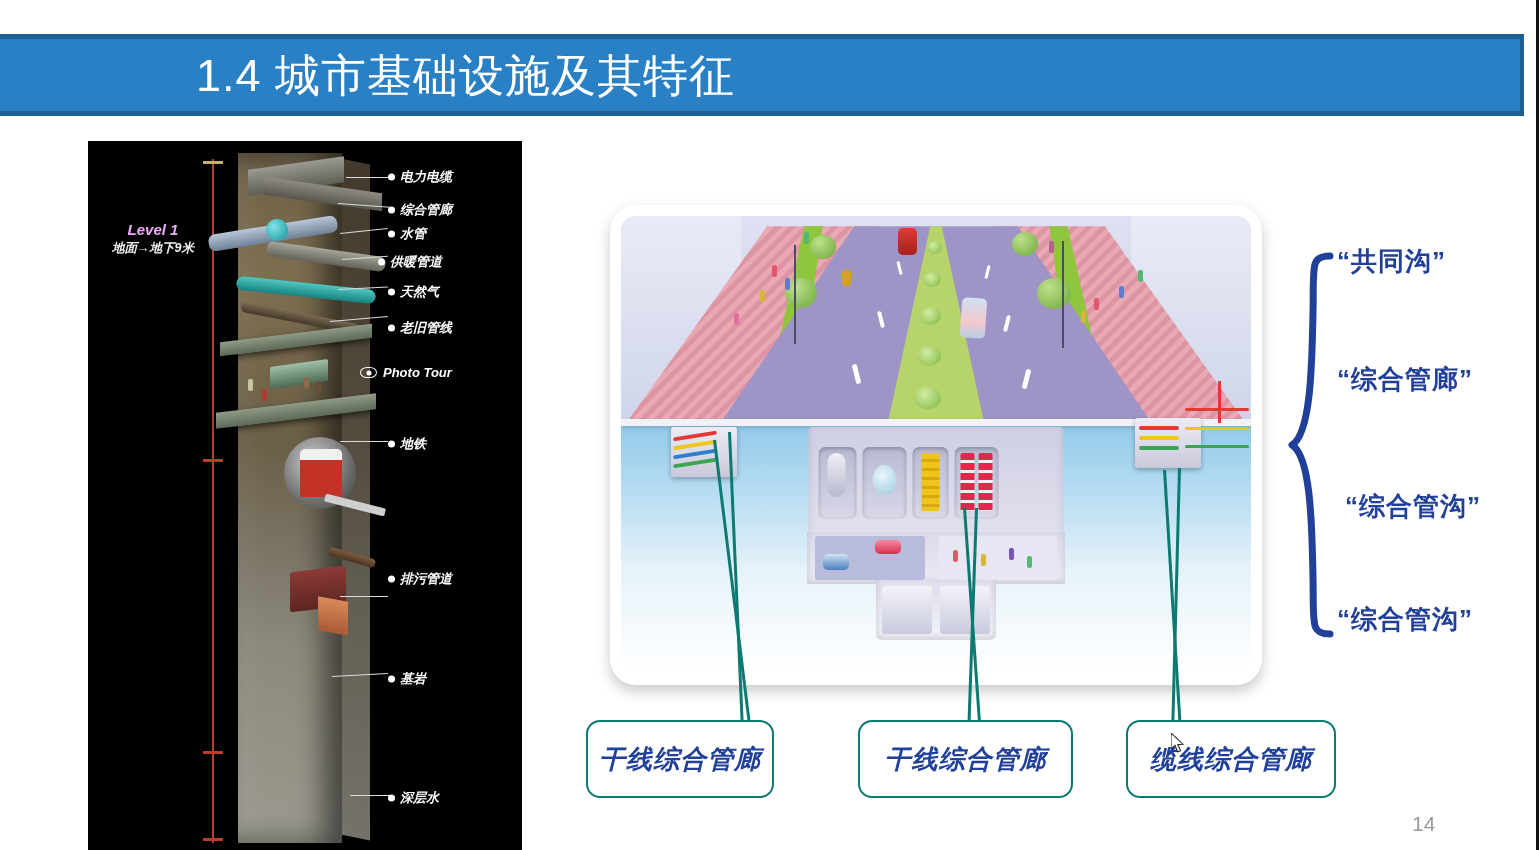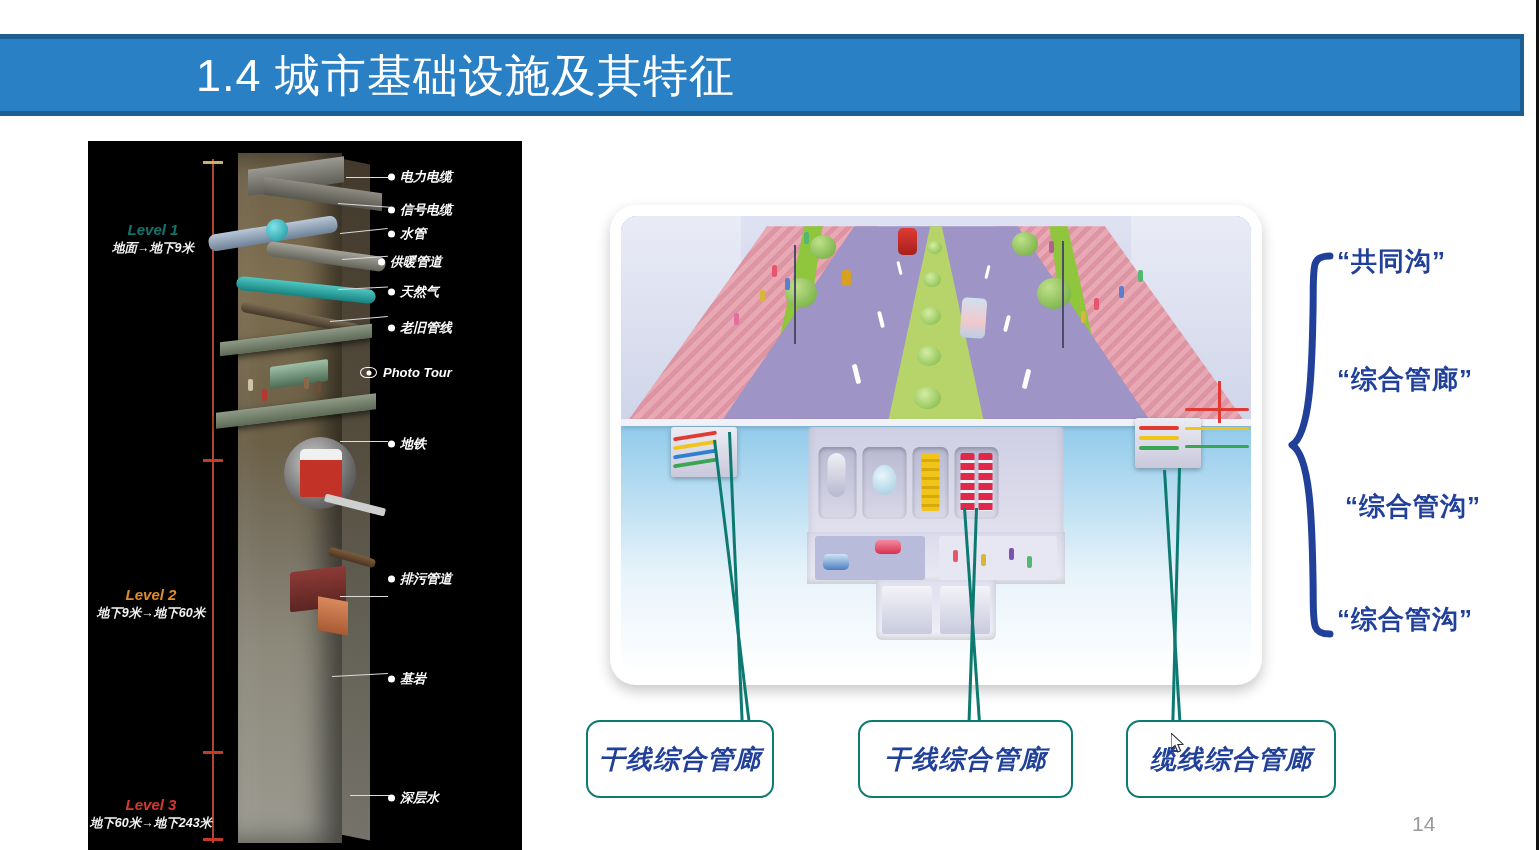--- a/index.html
+++ b/index.html
@@ -61,21 +61,21 @@
     width:2px; height:684px;
     background:#b0452f;
   }
   .ruler-top{ background:#c9b06a; }
   .tick{ position:absolute; left:-9px; width:20px; height:3px; background:#c23b28; }
   
   .level-cap{ position:absolute; text-align:center; width:150px; }
   .level-name{ font-style:italic; font-weight:bold; font-size:15px; }
   .level-range{ color:#f2f2f2; font-weight:bold; font-size:12.5px; font-style:italic; margin-top:2px; }
   #lvl1 { left:-10px; top:80px; }
-  #lvl1 .level-name{ color:#0f766e; }
+  #lvl1 .level-name{ color:#f0abfc; }
   #lvl2 { left:-12px; top:445px; }
   #lvl2 .level-name{ color:#e08b2a; }
   #lvl3 { left:-12px; top:655px; }
   #lvl3 .level-name{ color:#d8392c; }
   
   .pl{ position:absolute; color:#ffffff; font-weight:bold; font-style:italic; font-size:13px; white-space:nowrap; }
   .pl::before{
     content:""; position:absolute; left:-12px; top:50%;
     width:7px; height:7px; border-radius:50%;
     background:#fff; transform:translateY(-50%);
@@ -264,42 +264,34 @@
   <div class="prop" style="left:212px;top:308px;width:42px;height:48px;background:linear-gradient(180deg,#f0f0f0 0 22%,#c33227 22% 100%);border-radius:5px 5px 2px 2px;"></div>
   <div class="prop" style="left:236px;top:360px;width:62px;height:8px;background:#cfcfcf;transform:rotate(14deg);border-radius:2px;"></div>
   <div class="prop" style="left:240px;top:412px;width:48px;height:9px;background:linear-gradient(180deg,#7e5c3c,#4a3423);transform:rotate(16deg);border-radius:4px;"></div>
   <div class="prop" style="left:202px;top:428px;width:56px;height:40px;background:linear-gradient(180deg,#8d3a36,#5b2522);border-radius:3px;transform:skewY(-7deg);"></div>
   <div class="prop" style="left:230px;top:458px;width:30px;height:34px;background:linear-gradient(180deg,#d98a5c,#a85a33);transform:skewY(10deg);"></div>
 
   <div class="level-cap" id="lvl1">
     <div class="level-name">Level 1</div>
     <div class="level-range">地面→地下9米</div>
   </div>
-  <div class="level-cap" id="lvl2">
-    <div class="level-name">Level 2</div>
-    <div class="level-range">地下9米→地下60米</div>
-  </div>
-  <div class="level-cap" id="lvl3">
-    <div class="level-name">Level 3</div>
-    <div class="level-range">地下60米→地下243米</div>
-  </div>
 
   <div class="leader" style="left:258px;top:36px;width:42px;"></div>
   <div class="leader" style="left:250px;top:62px;width:52px;transform:rotate(4deg);"></div>
   <div class="leader" style="left:252px;top:92px;width:48px;transform:rotate(-6deg);"></div>
   <div class="leader" style="left:254px;top:118px;width:46px;transform:rotate(-4deg);"></div>
   <div class="leader" style="left:250px;top:148px;width:50px;transform:rotate(-3deg);"></div>
   <div class="leader" style="left:242px;top:180px;width:58px;transform:rotate(-5deg);"></div>
   <div class="leader" style="left:252px;top:300px;width:48px;"></div>
   <div class="leader" style="left:252px;top:455px;width:48px;"></div>
   <div class="leader" style="left:244px;top:535px;width:56px;transform:rotate(-3deg);"></div>
   <div class="leader" style="left:262px;top:654px;width:40px;"></div>
 
   <div class="pl" style="left:312px;top:27px;">电力电缆</div>
-  <div class="pl" style="left:312px;top:60px;">信号电缆</div>
+  <div class="pl" style="left:312px;top:60px;">综合管廊</div>
   <div class="pl" style="left:312px;top:84px;">水管</div>
   <div class="pl" style="left:302px;top:112px;">供暖管道</div>
   <div class="pl" style="left:312px;top:142px;">天然气</div>
   <div class="pl" style="left:312px;top:178px;">老旧管线</div>
   <div class="pl" style="left:312px;top:294px;">地铁</div>
   <div class="pl" style="left:312px;top:429px;">排污管道</div>
   <div class="pl" style="left:312px;top:529px;">基岩</div>
   <div class="pl" style="left:312px;top:648px;">深层水</div>
 
   <div class="eye-row" style="left:272px;top:224px;">

